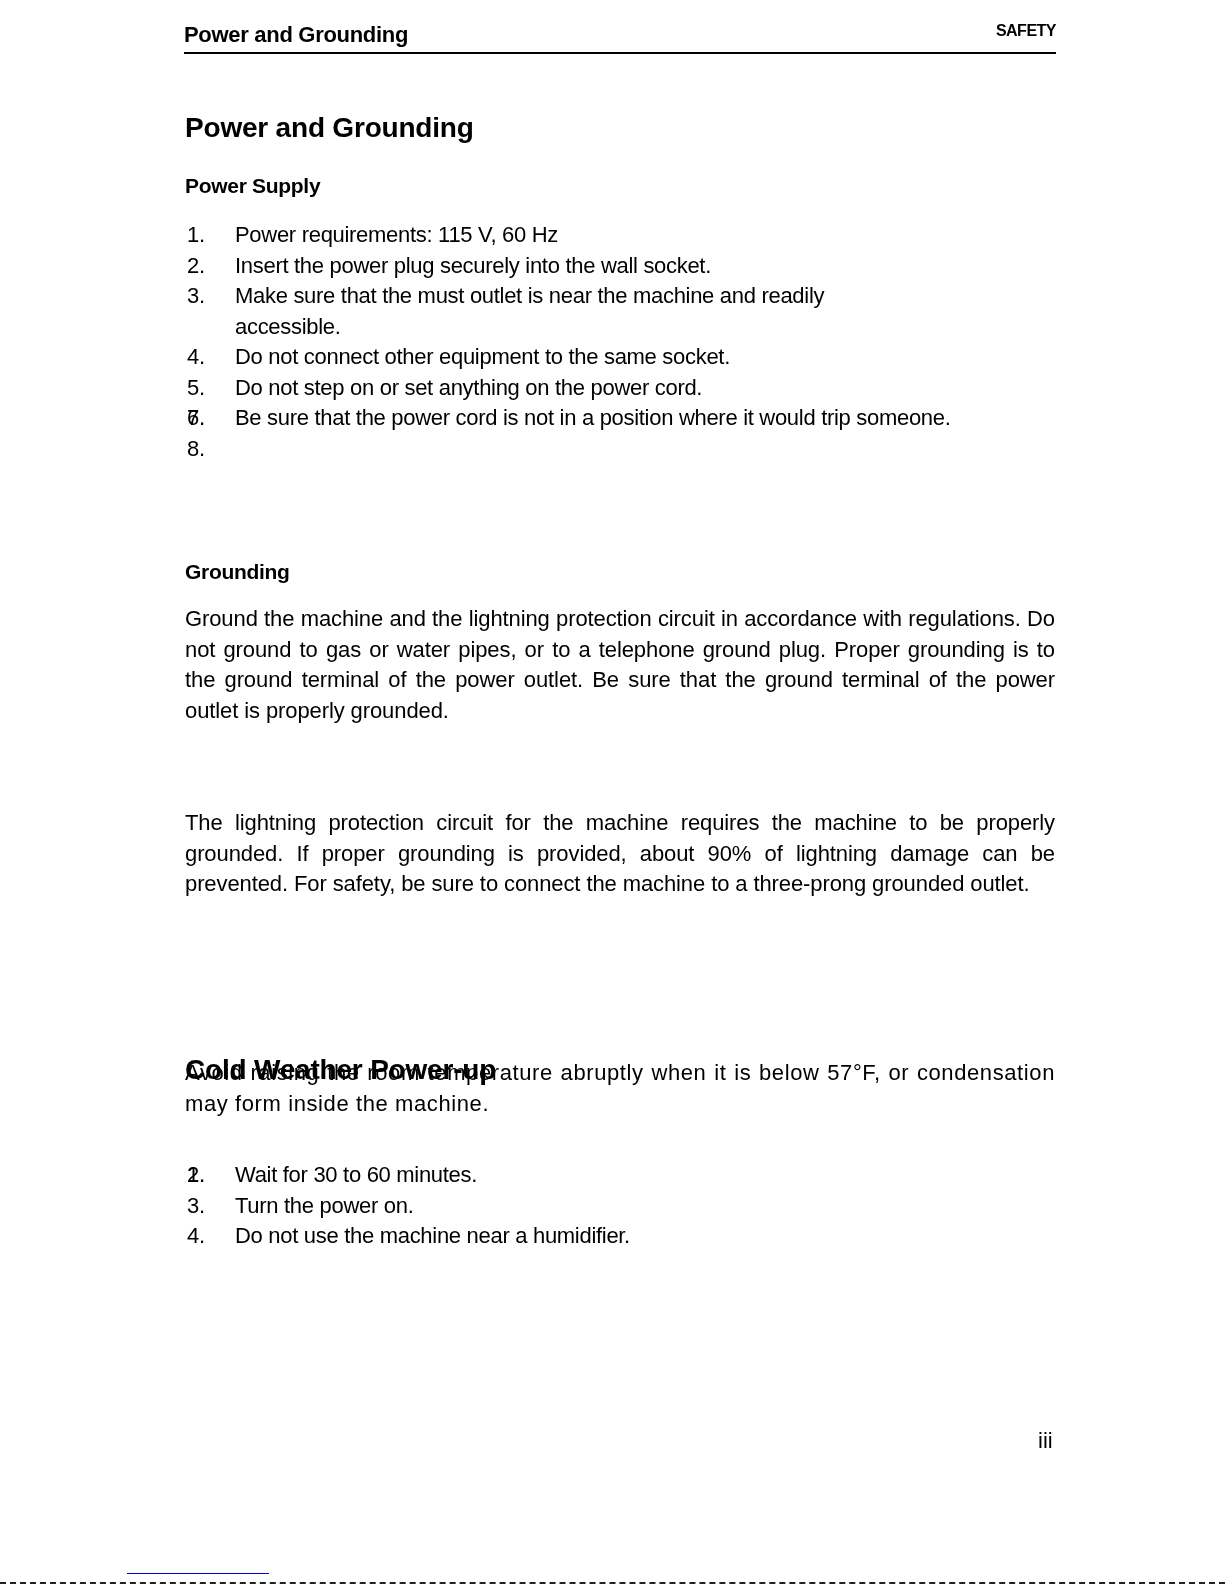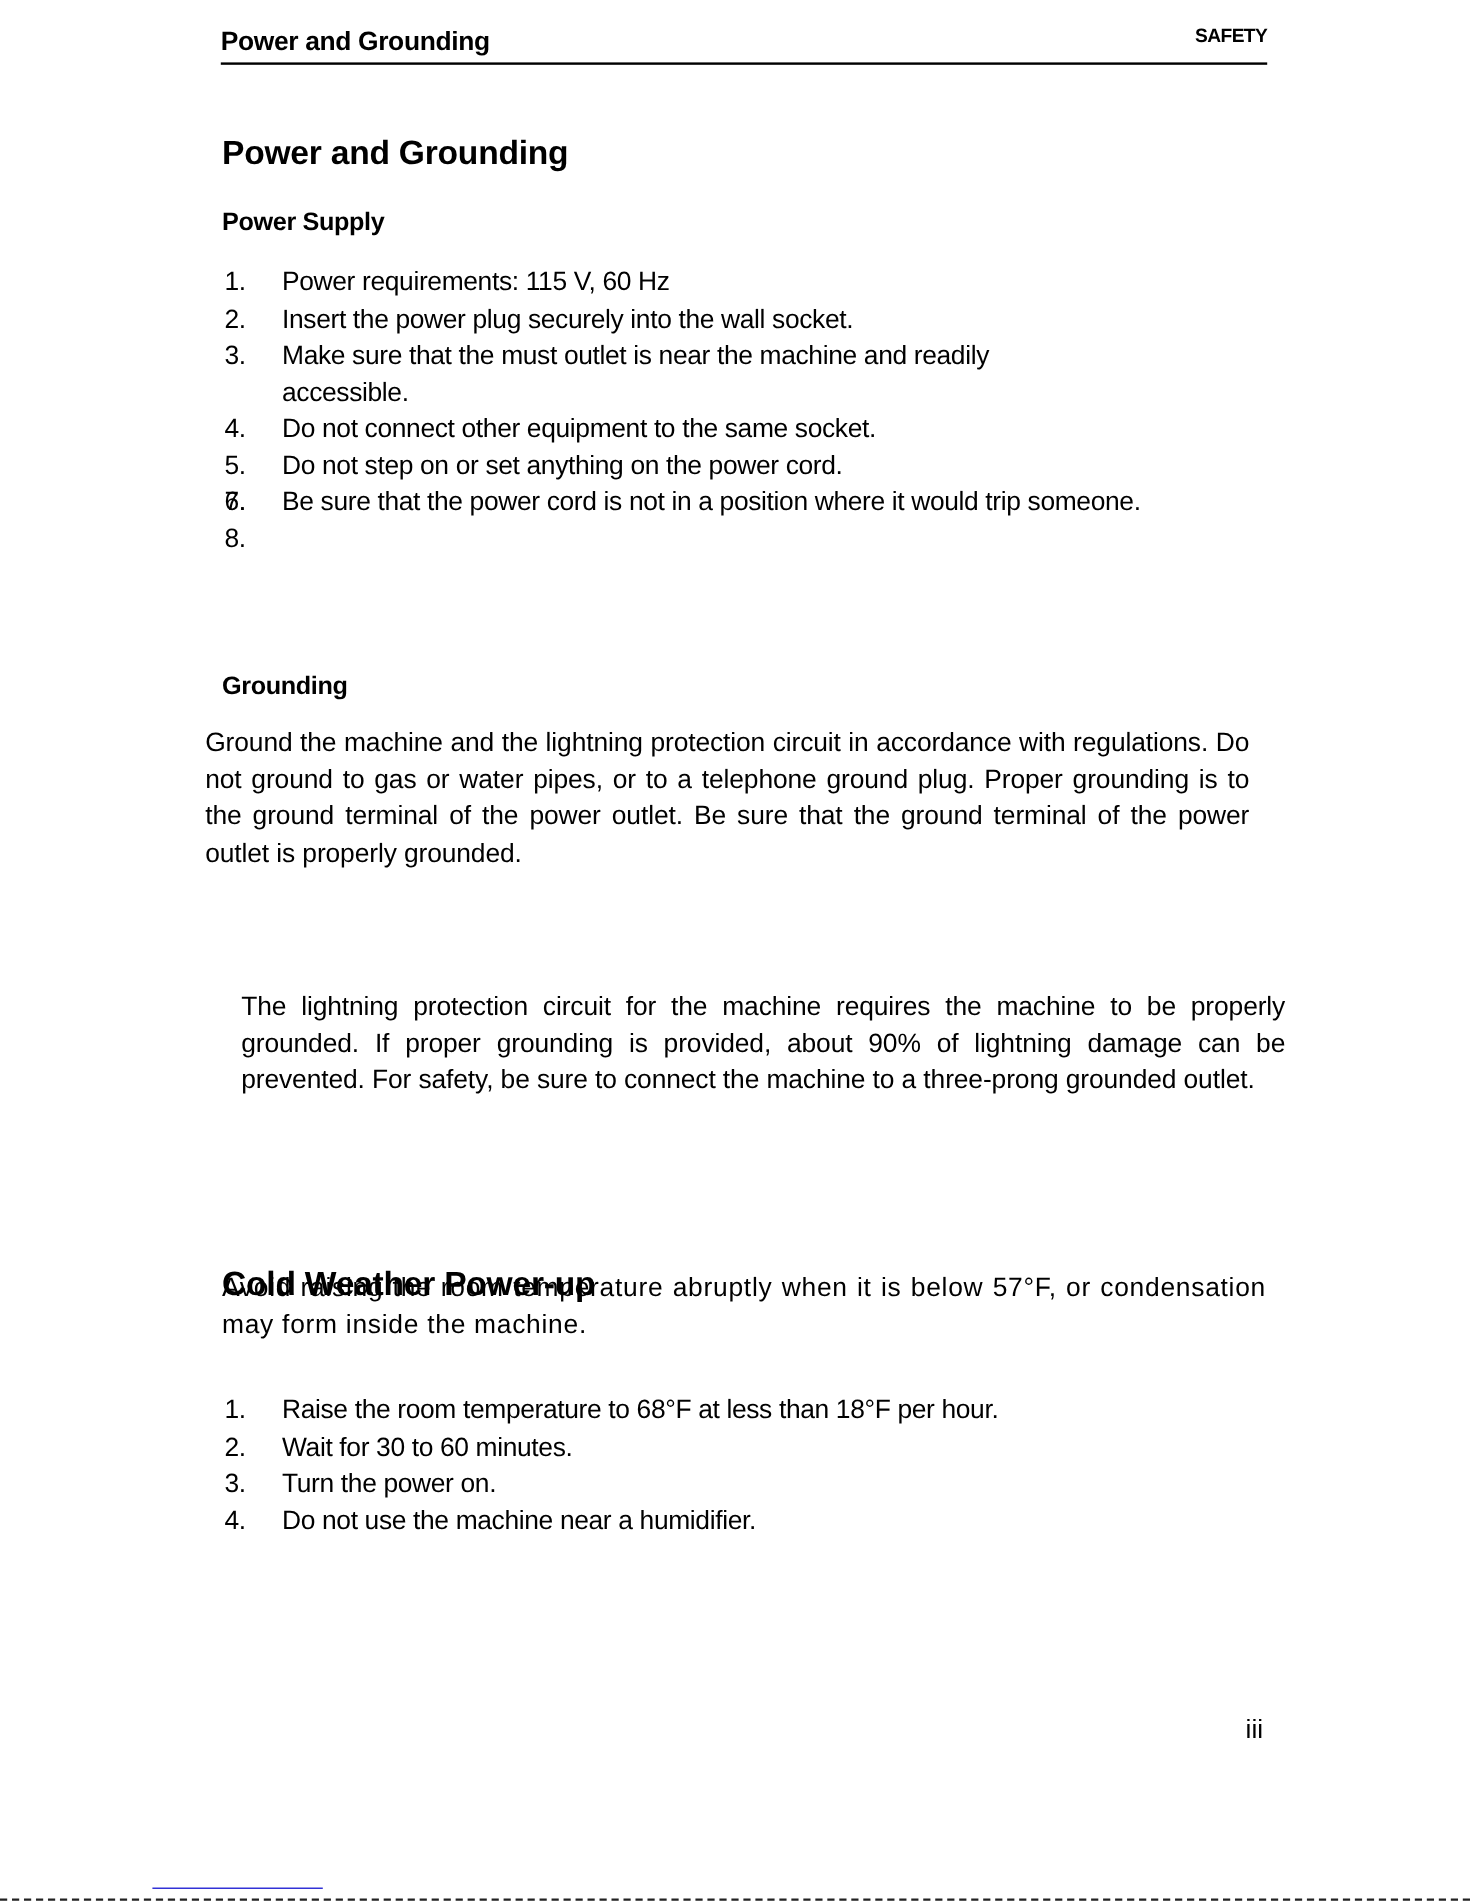--- a/index.html
+++ b/index.html
@@ -43,30 +43,30 @@
   <li style="width:700px;"><span class="num">3.</span><span>Make sure that the must outlet is near the machine and readily accessible.</span></li>
   <li><span class="num">4.</span><span>Do not connect other equipment to the same socket.</span></li>
   <li><span class="num">5.</span><span>Do not step on or set anything on the power cord.</span></li>
   <li><span class="num">6.</span></li>
   <li style="width:790px;"><span class="num">7.</span><span>Be sure that the power cord is not in a position where it would trip someone.</span></li>
   <li><span class="num">8.</span></li>
 </ol>
 
 <div class="abs h2" style="left:185px; top:560px;">Grounding</div>
 
-<p class="abs body-text justify" style="left:171px; top:604px; margin:0;">Ground the machine and the lightning protection circuit in accordance with regulations. Do not ground to gas or water pipes, or to a telephone ground plug. Proper grounding is to the ground terminal of the power outlet. Be sure that the ground terminal of the power outlet is properly grounded.</p>
+<p class="abs body-text justify" style="left:185px; top:604px; margin:0;">Ground the machine and the lightning protection circuit in accordance with regulations. Do not ground to gas or water pipes, or to a telephone ground plug. Proper grounding is to the ground terminal of the power outlet. Be sure that the ground terminal of the power outlet is properly grounded.</p>
 
-<p class="abs body-text justify" style="left:185px; top:808px; margin:16px;">The lightning protection circuit for the machine requires the machine to be properly grounded. If proper grounding is provided, about 90% of lightning damage can be prevented. For safety, be sure to connect the machine to a three-prong grounded outlet.</p>
+<p class="abs body-text justify" style="left:185px; top:808px; margin:0;">The lightning protection circuit for the machine requires the machine to be properly grounded. If proper grounding is provided, about 90% of lightning damage can be prevented. For safety, be sure to connect the machine to a three-prong grounded outlet.</p>
 
 <div class="abs h1" style="left:185px; top:1054px;">Cold Weather Power-up</div>
 
 <p class="abs body-text justify" style="left:185px; top:1058px; margin:0; letter-spacing:0.6px;">Avoid raising the room temperature abruptly when it is below 57°F, or condensation may form inside the machine.</p>
 
 <ol class="abs steps" style="left:185px; top:1160px;">
-  <li><span class="num">1.</span><span>Raise the room temperature to 68°F at less than 18°F per hour.</span></li>
+  <li><span class="num">1.</span></li>
   <li><span class="num">2.</span><span>Wait for 30 to 60 minutes.</span></li>
   <li><span class="num">3.</span><span>Turn the power on.</span></li>
   <li><span class="num">4.</span><span>Do not use the machine near a humidifier.</span></li>
 </ol>
 
 <div class="abs page-number">iii</div>
 
 <div class="abs bottom-link"></div>
 <div class="abs bottom-rule"></div>
 

